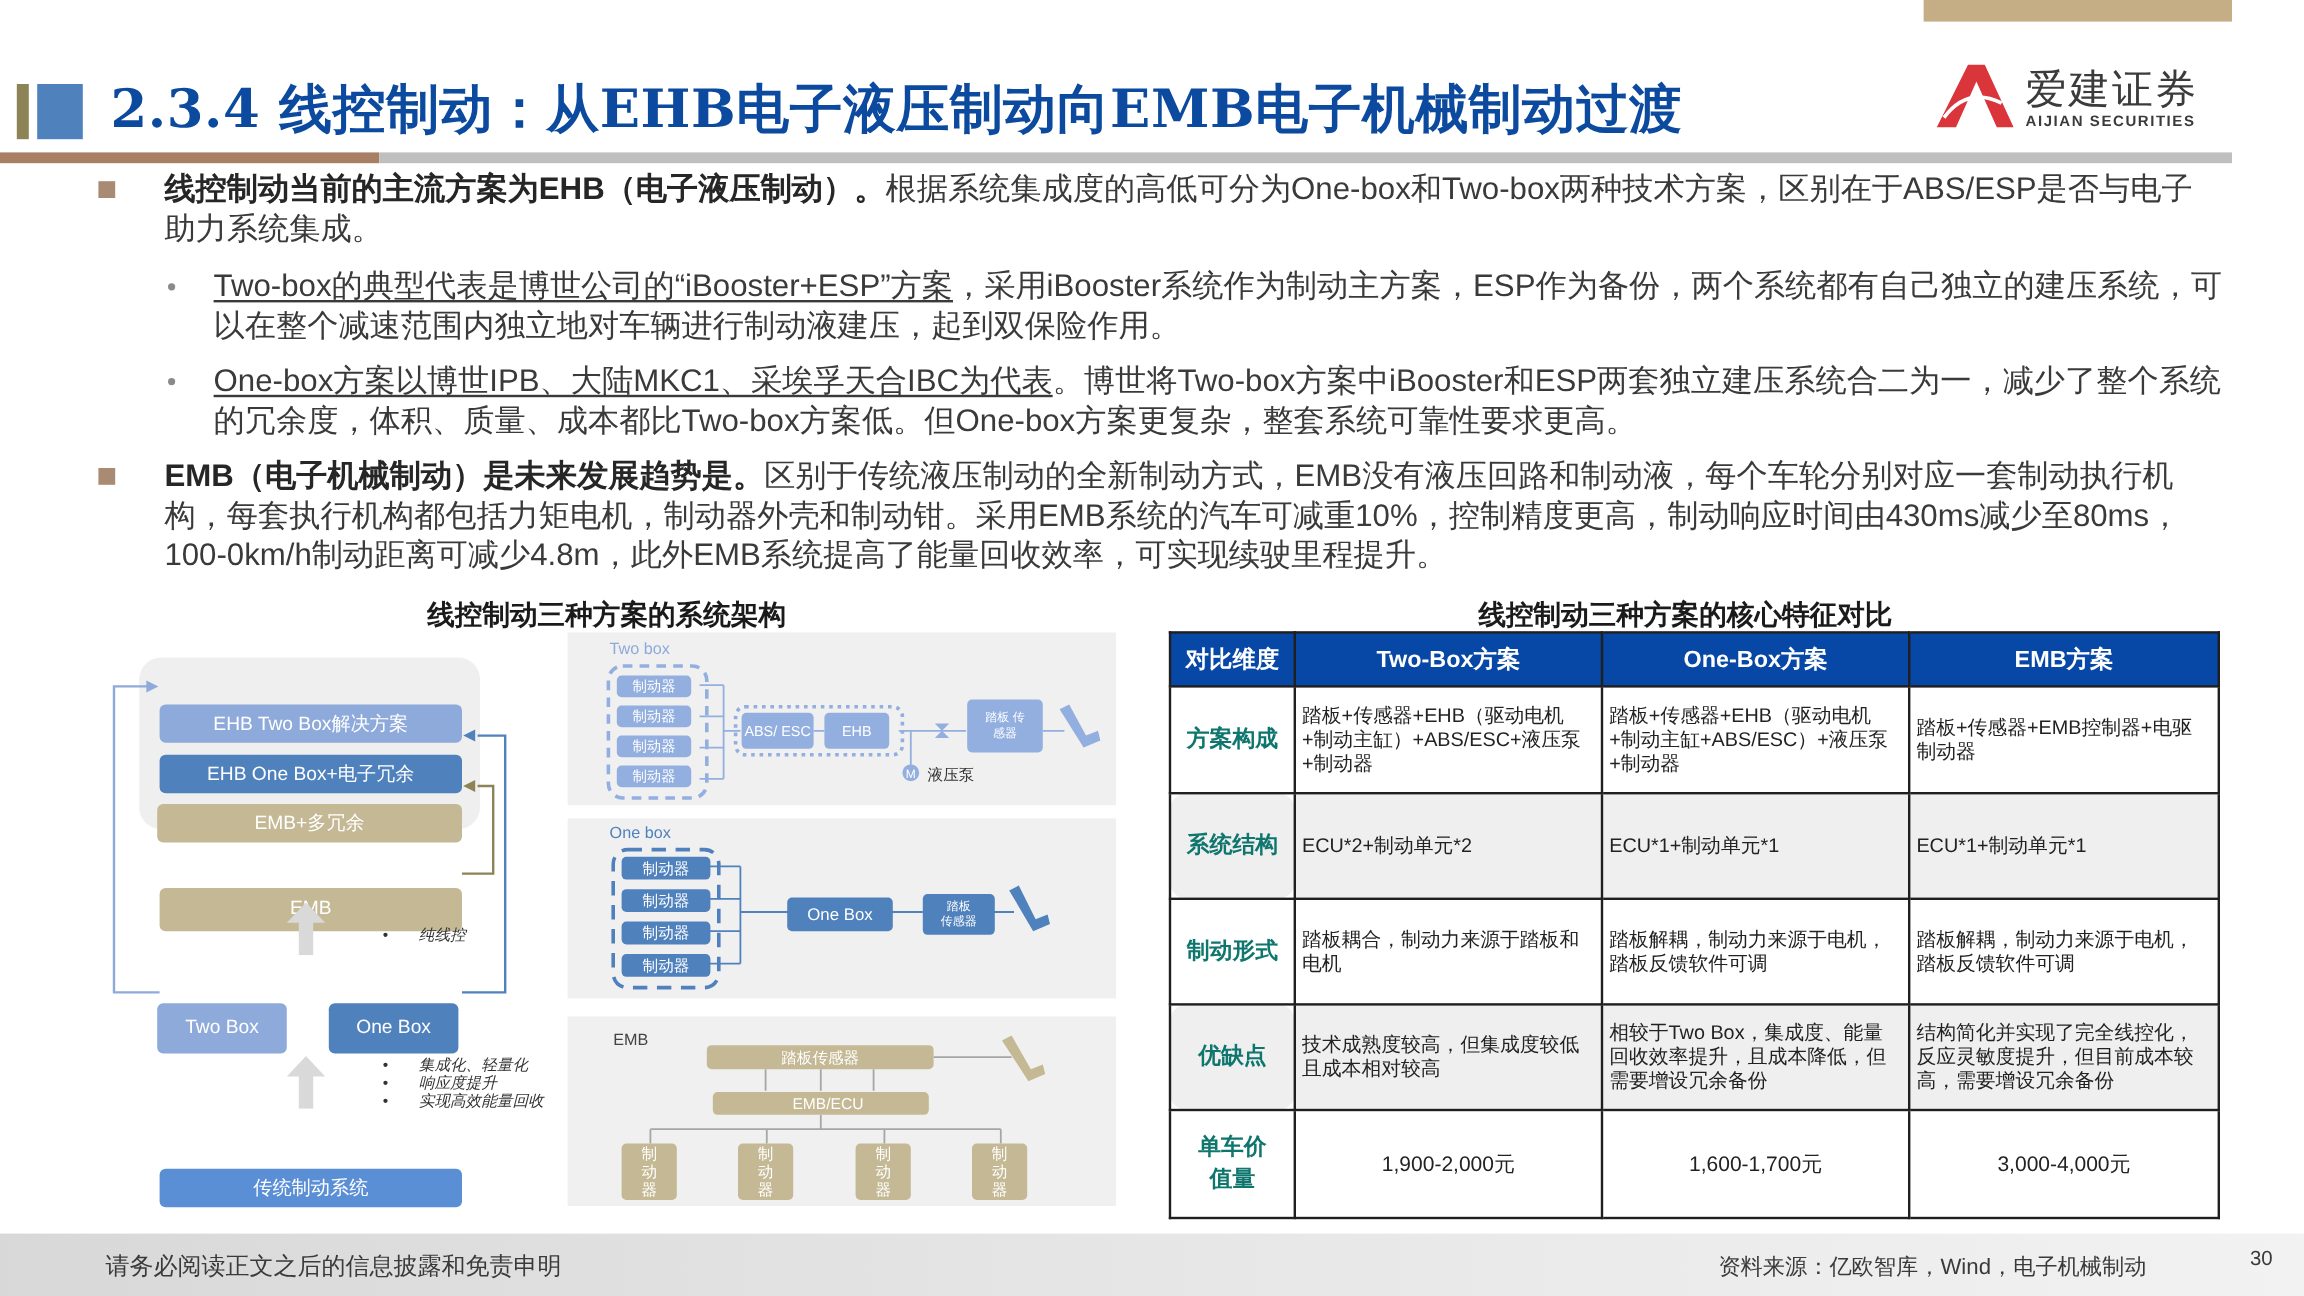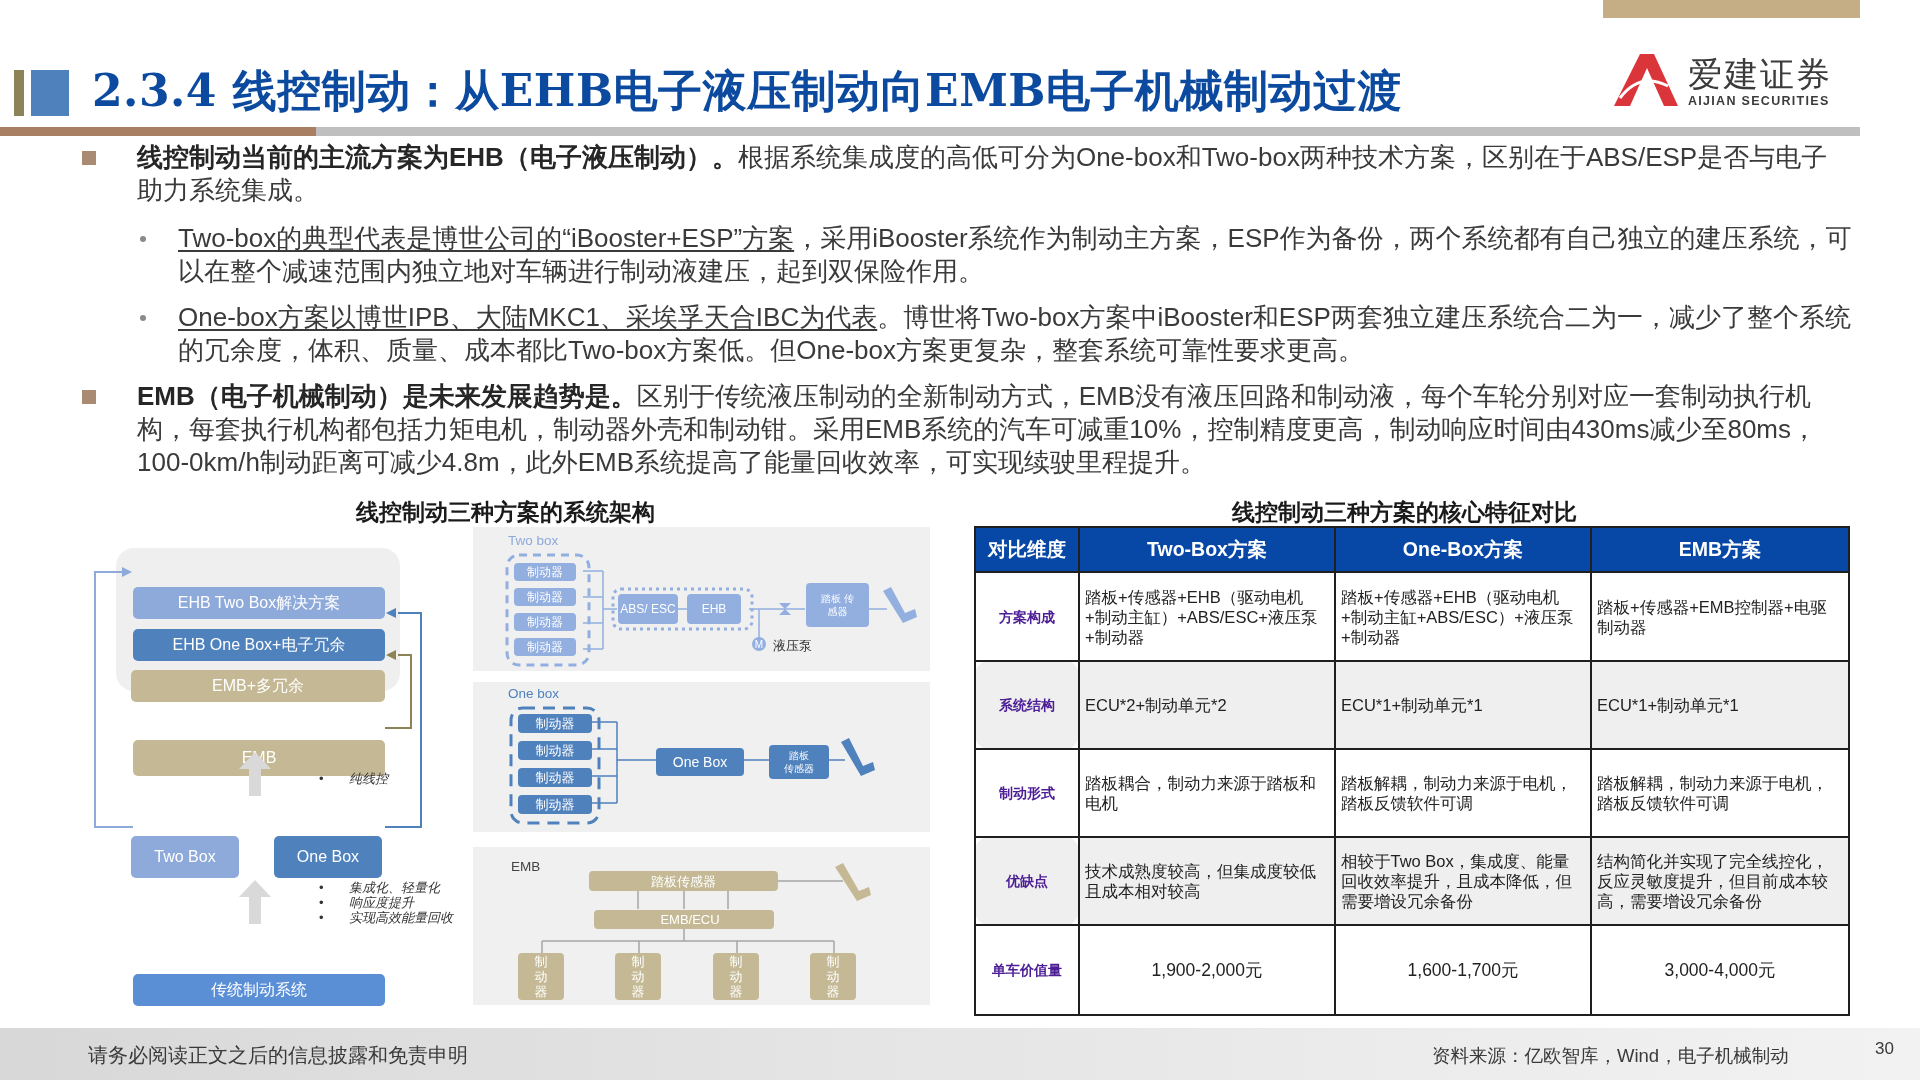--- a/index.html
+++ b/index.html
@@ -46,21 +46,21 @@
   .panel-label { position: absolute; font-size: 13.5px; white-space: nowrap; }
   .blk { position: absolute; display: flex; align-items: center; justify-content: center; color: #fff; border-radius: 4px; font-size: 12px; text-align: center; line-height: 13px; white-space: nowrap; }
   .blk-two { background: #92afe0; }
   .blk-one { background: #4f81bd; }
   .blk-emb { background: #c4b994; font-size: 13px; }
 
   
   .cmp-table { position: absolute; left: 974px; top: 526px; width: 874px; border-collapse: collapse; table-layout: fixed; }
   .cmp-table th { background: #0747a6; color: #fff; font-size: 19.5px; font-weight: bold; height: 45px; border: 2px solid #1f1f1f; text-align: center; }
   .cmp-table td { border: 2px solid #1f1f1f; font-size: 16.5px; line-height: 20px; color: #222; padding: 0 5px; vertical-align: middle; }
-  .cmp-table td.rh { font-weight: bold; font-size: 14px; text-align: center; color: #4c1d95; line-height: 26px; border-radius: 14px; }
+  .cmp-table td.rh { font-weight: bold; font-size: 19px; text-align: center; color: #0f766e; line-height: 26px; border-radius: 14px; }
   .cmp-table tr.g td { background: #efefef; }
   .cmp-table td.ctr { text-align: center; font-size: 17.5px; }
 
   
   .footer { position: absolute; left: 0; top: 1028px; width: 1920px; height: 52px; background: linear-gradient(to right, #d8d8d8 0%, #e6e6e6 50%, #f2f2f2 100%); }
   .footer-left { position: absolute; left: 88px; top: 14px; font-size: 20px; color: #3a3a3a; white-space: nowrap; }
   .footer-right { position: absolute; left: 1432px; top: 15px; font-size: 18.5px; color: #3a3a3a; white-space: nowrap; }
   .page-num { position: absolute; left: 1875px; top: 11px; font-size: 17px; color: #3a3a3a; }
 </style>
 </head>

